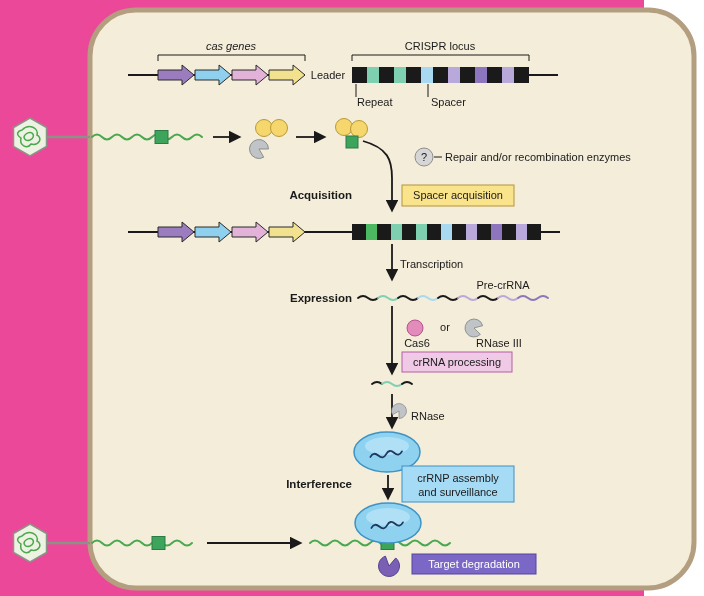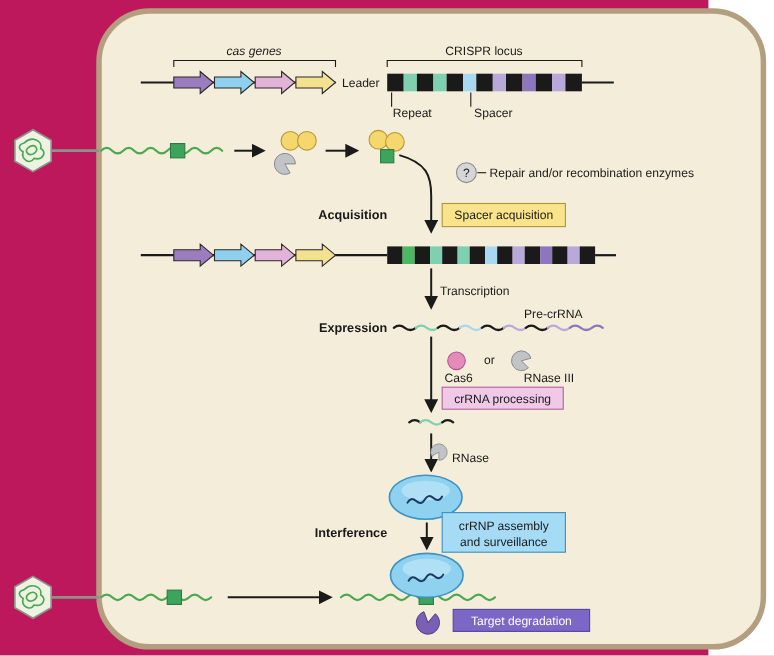--- a/index.html
+++ b/index.html
@@ -1,16 +1,16 @@
 <!DOCTYPE html>
 <html style="--cell_fill: #f4edda; --cell_border: #b49e80; --gene_purple: #9b7cbf; --gene_blue: #8fd0ee; --gene_pink: #e2b2d8; --gene_yellow: #f2e18e; --repeat_black: #1a1a1a; --spacer_teal: #7fd0b0; --spacer_green: #4db862; --spacer_blue: #a9d9f0; --spacer_lav: #b9a9da; --spacer_purple: #8d76bd; --acq_box_fill: #f9e48b; --acq_box_border: #b1943b; --proc_box_fill: #efc9e6; --proc_box_border: #b35fa3; --int_box_fill: #a5dbf5; --int_box_border: #3d8fc4; --target_box_fill: #7b67c5; --target_box_border: #55449e; --phage_fill: #eef2e2; --phage_stroke: #8a9388; --phage_green: #4aa94f; --dna_green: #4aa94f; --protospacer_green: #3da45c; --cas_yellow: #f5d76e; --pacman_gray: #c0c4c6; --pacman_stroke: #7d8285; --cas6_pink: #e38cbb; --complex_blue: #8ed2f0; --nuclease_purple: #7a5fb5;"><head>
 <meta charset="utf-8">
 <style>
   html,body{margin:0;padding:0;background:#ffffff;}
-  .stage-wrap{width:644px;height:596px;position:relative;background:#be185d;}
+  .stage-wrap{width:644px;height:596px;position:relative;background:#ec4899;}
   svg{display:block;}
   svg text{font-family:"Liberation Sans",sans-serif;font-size:11px;fill:#1a1a1a;}
   .stage{font-weight:700;font-size:11.5px;}
   .it{font-style:italic;}
   .wt{fill:#ffffff;}
   .cell{fill:var(--cell_fill);stroke:var(--cell_border);stroke-width:5;}
   .ln{stroke:#1a1a1a;stroke-width:2;}
   .thin{stroke:#1a1a1a;stroke-width:1;fill:none;}
   .arrow{stroke:#1a1a1a;stroke-width:1.8;fill:none;}
   .gene{stroke:#2a2a2a;stroke-width:1;}

